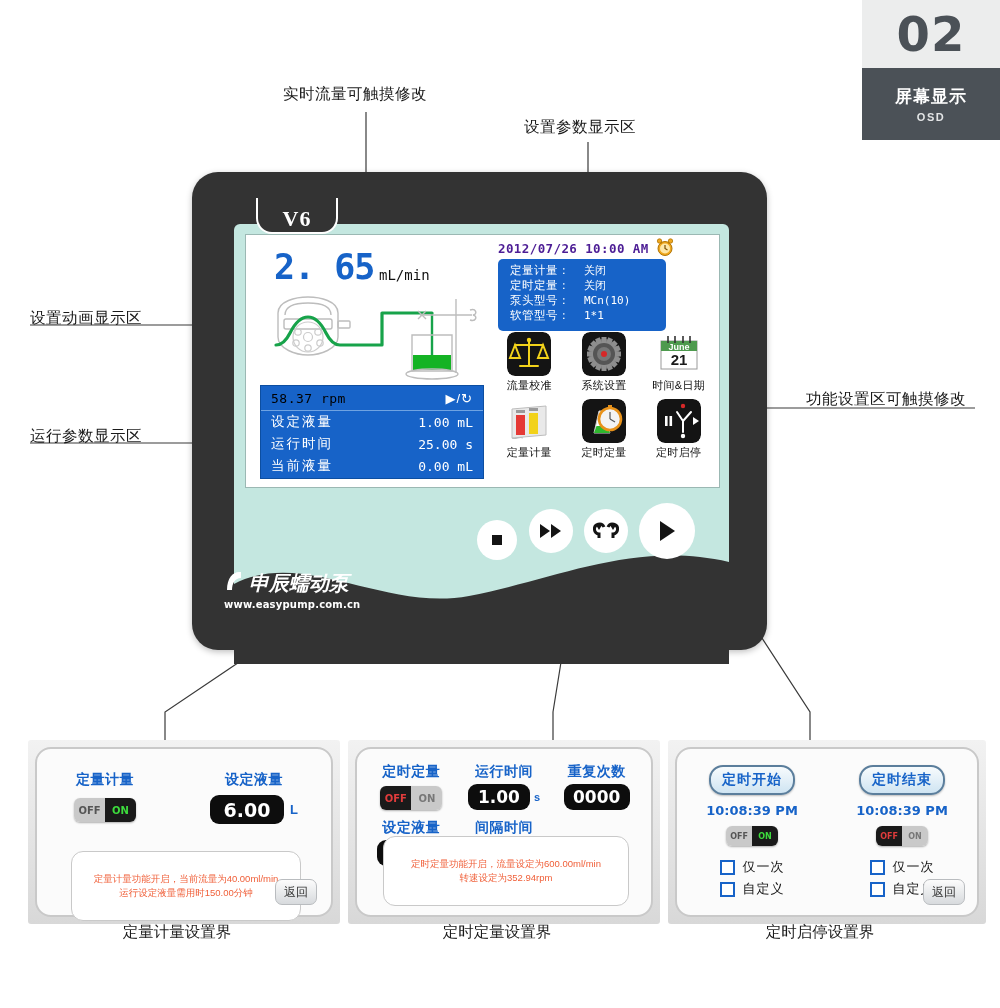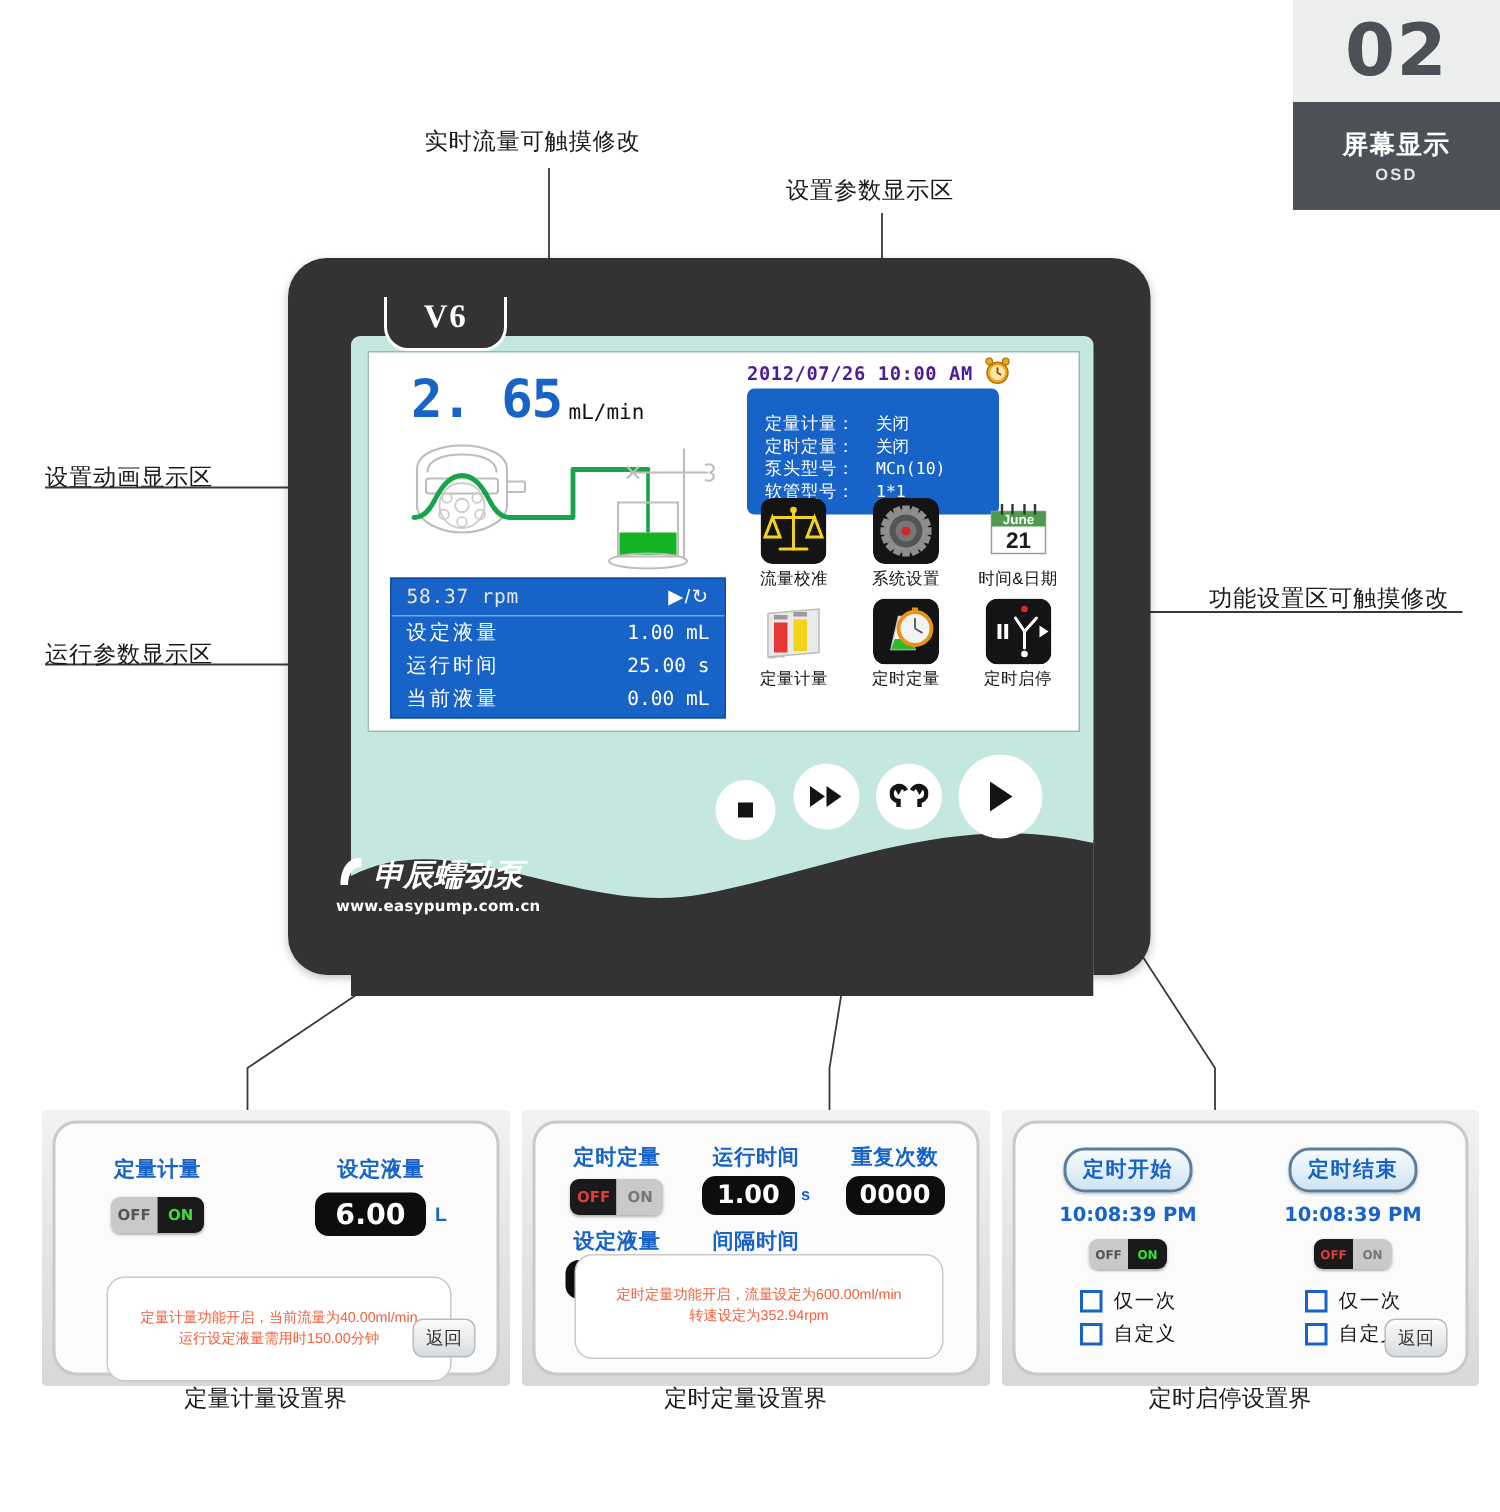--- a/index.html
+++ b/index.html
@@ -50,21 +50,21 @@
   #wave-svg{position:absolute;left:0px;top:330px;width:495px;height:110px;}
   #lcd{
     position:absolute;left:53px;top:62px;width:473px;height:252px;
     background:#ffffff;border:1px solid #9bb8b3;
     box-shadow:inset 0 0 0 1px #ffffff;
   }
   #v6-tab{
     position:absolute;left:64px;top:26px;width:78px;height:34px;
     background:#333333;border-radius:0 0 16px 16px;
     border:2px solid #ffffff;border-top:none;
-    display:flex;align-items:flex-start;justify-content:center;
+    display:flex;align-items:flex-end;justify-content:center;
   }
   #v6-text{
     font-family:"Liberation Serif","DejaVu Serif",serif;
     color:#ffffff;font-weight:bold;font-size:22px;line-height:26px;letter-spacing:1px;
   }
   #brand{
     position:absolute;left:32px;top:398px;
   }
   #brand-row{display:flex;align-items:flex-start;gap:5px;}
   #brand-cn{
@@ -95,21 +95,21 @@
   #anim-area{position:absolute;left:14px;top:58px;width:235px;height:90px;}
   #param-box{
     position:absolute;left:14px;top:150px;width:222px;height:92px;
     background:#1763c8;border:1px solid #0c4ea1;
   }
   .pb-head{
     height:24px;display:flex;align-items:center;justify-content:space-between;
     padding:0 10px;border-bottom:1px solid #6fa3e2;
   }
   .pb-rpm{
-    color:#e5e5e5;font-size:13px;
+    color:#000000;font-size:13px;
     font-family:"DejaVu Sans Mono","Liberation Mono",monospace;letter-spacing:.5px;
   }
   .pb-dir{color:#ffffff;font-size:13px;letter-spacing:1px;}
   .pb-row{
     display:flex;align-items:center;justify-content:space-between;
     padding:0 10px;height:22px;color:#ffffff;font-size:13.5px;
   }
   .pb-row .lbl{letter-spacing:2px;}
   .pb-row .val{
     font-family:"DejaVu Sans Mono","Liberation Mono",monospace;font-size:13px;letter-spacing:0px;
@@ -117,21 +117,21 @@
 
   #datetime{
     position:absolute;left:252px;top:6px;
     font-family:"DejaVu Sans Mono","Liberation Mono",monospace;
     font-size:12.5px;font-weight:bold;color:#4c1d95;letter-spacing:.4px;
   }
   #alarm-icon{position:absolute;left:409px;top:2px;}
   #status-box{
     position:absolute;left:252px;top:24px;width:168px;height:68px;
     background:#1763c8;border-radius:5px;
-    padding:16px 0 0 0;
+    padding:4px 0 0 0;
   }
   .st-row{display:flex;height:15px;align-items:center;color:#ffffff;font-size:11.5px;}
   .st-row .k{width:74px;padding-left:12px;letter-spacing:.5px;}
   .st-row .v{
     font-family:"DejaVu Sans Mono","Liberation Mono",monospace;font-size:11px;
   }
   #icon-grid{
     position:absolute;left:246px;top:97px;width:224px;
     display:grid;grid-template-columns:repeat(3,1fr);row-gap:6px;
   }

